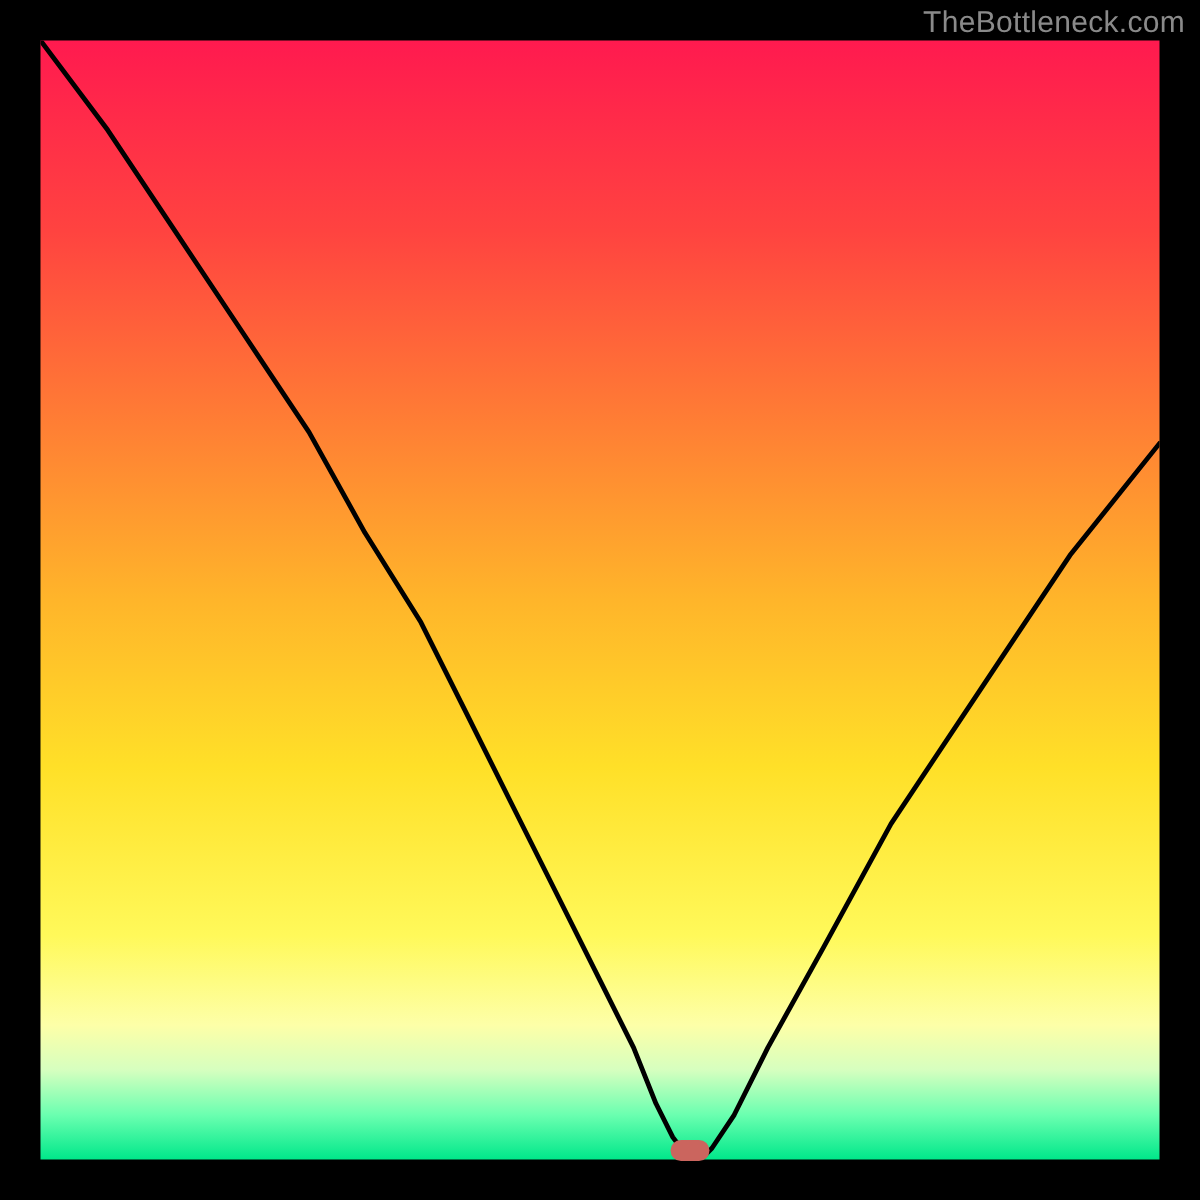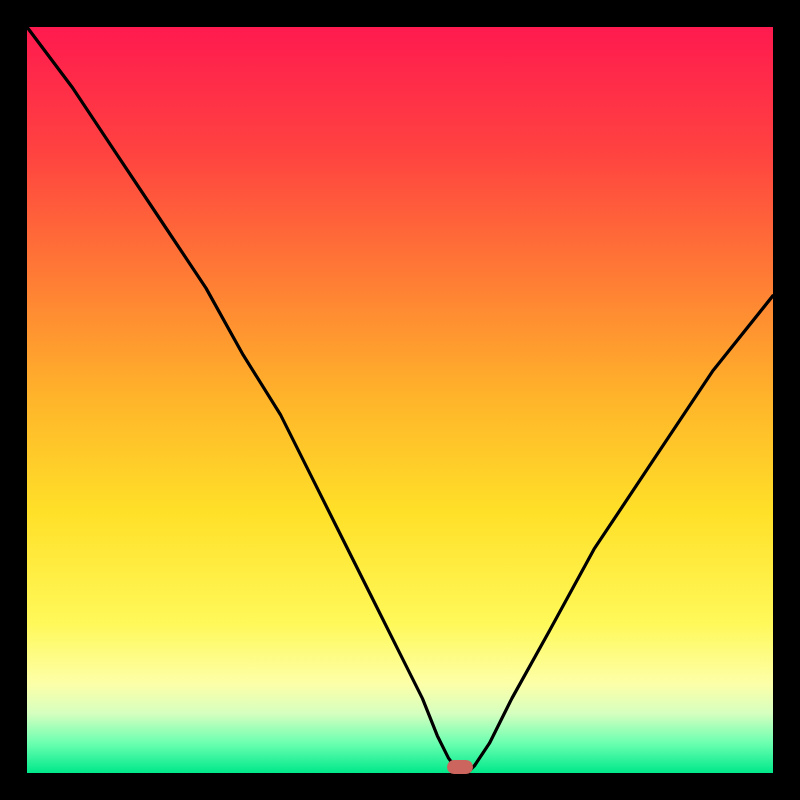--- a/index.html
+++ b/index.html
@@ -65,14 +65,15 @@
 
 <div class="frame">
 
   <div class="plot-area">
     <svg class="curve-svg" viewBox="0 0 746 746" preserveAspectRatio="none">
       <path fill="none" stroke="#000" stroke-width="3.2" stroke-linejoin="round" stroke-linecap="round" d="M 0.0 0.0 L 44.8 59.7 L 89.5 126.8 L 134.3 194.0 L 179.0 261.1 L 216.3 328.2 L 253.6 387.9 L 283.5 447.6 L 313.3 507.3 L 343.2 567.0 L 373.0 626.6 L 395.4 671.4 L 410.3 708.7 L 421.5 731.1 L 432.7 746.0 L 440.1 746.0 L 447.6 738.5 L 462.5 716.2 L 484.9 671.4 L 522.2 604.3 L 567.0 522.2 L 626.6 432.7 L 686.3 343.2 L 746.0 268.6"></path>
     </svg>
     <div class="marker" style="left: 432.68px; top: 740.032px; background: rgb(203, 101, 94);"></div>
   </div>
 
+  <div class="watermark">TheBottleneck.com</div>
 
 </div>
 
 </body></html>

